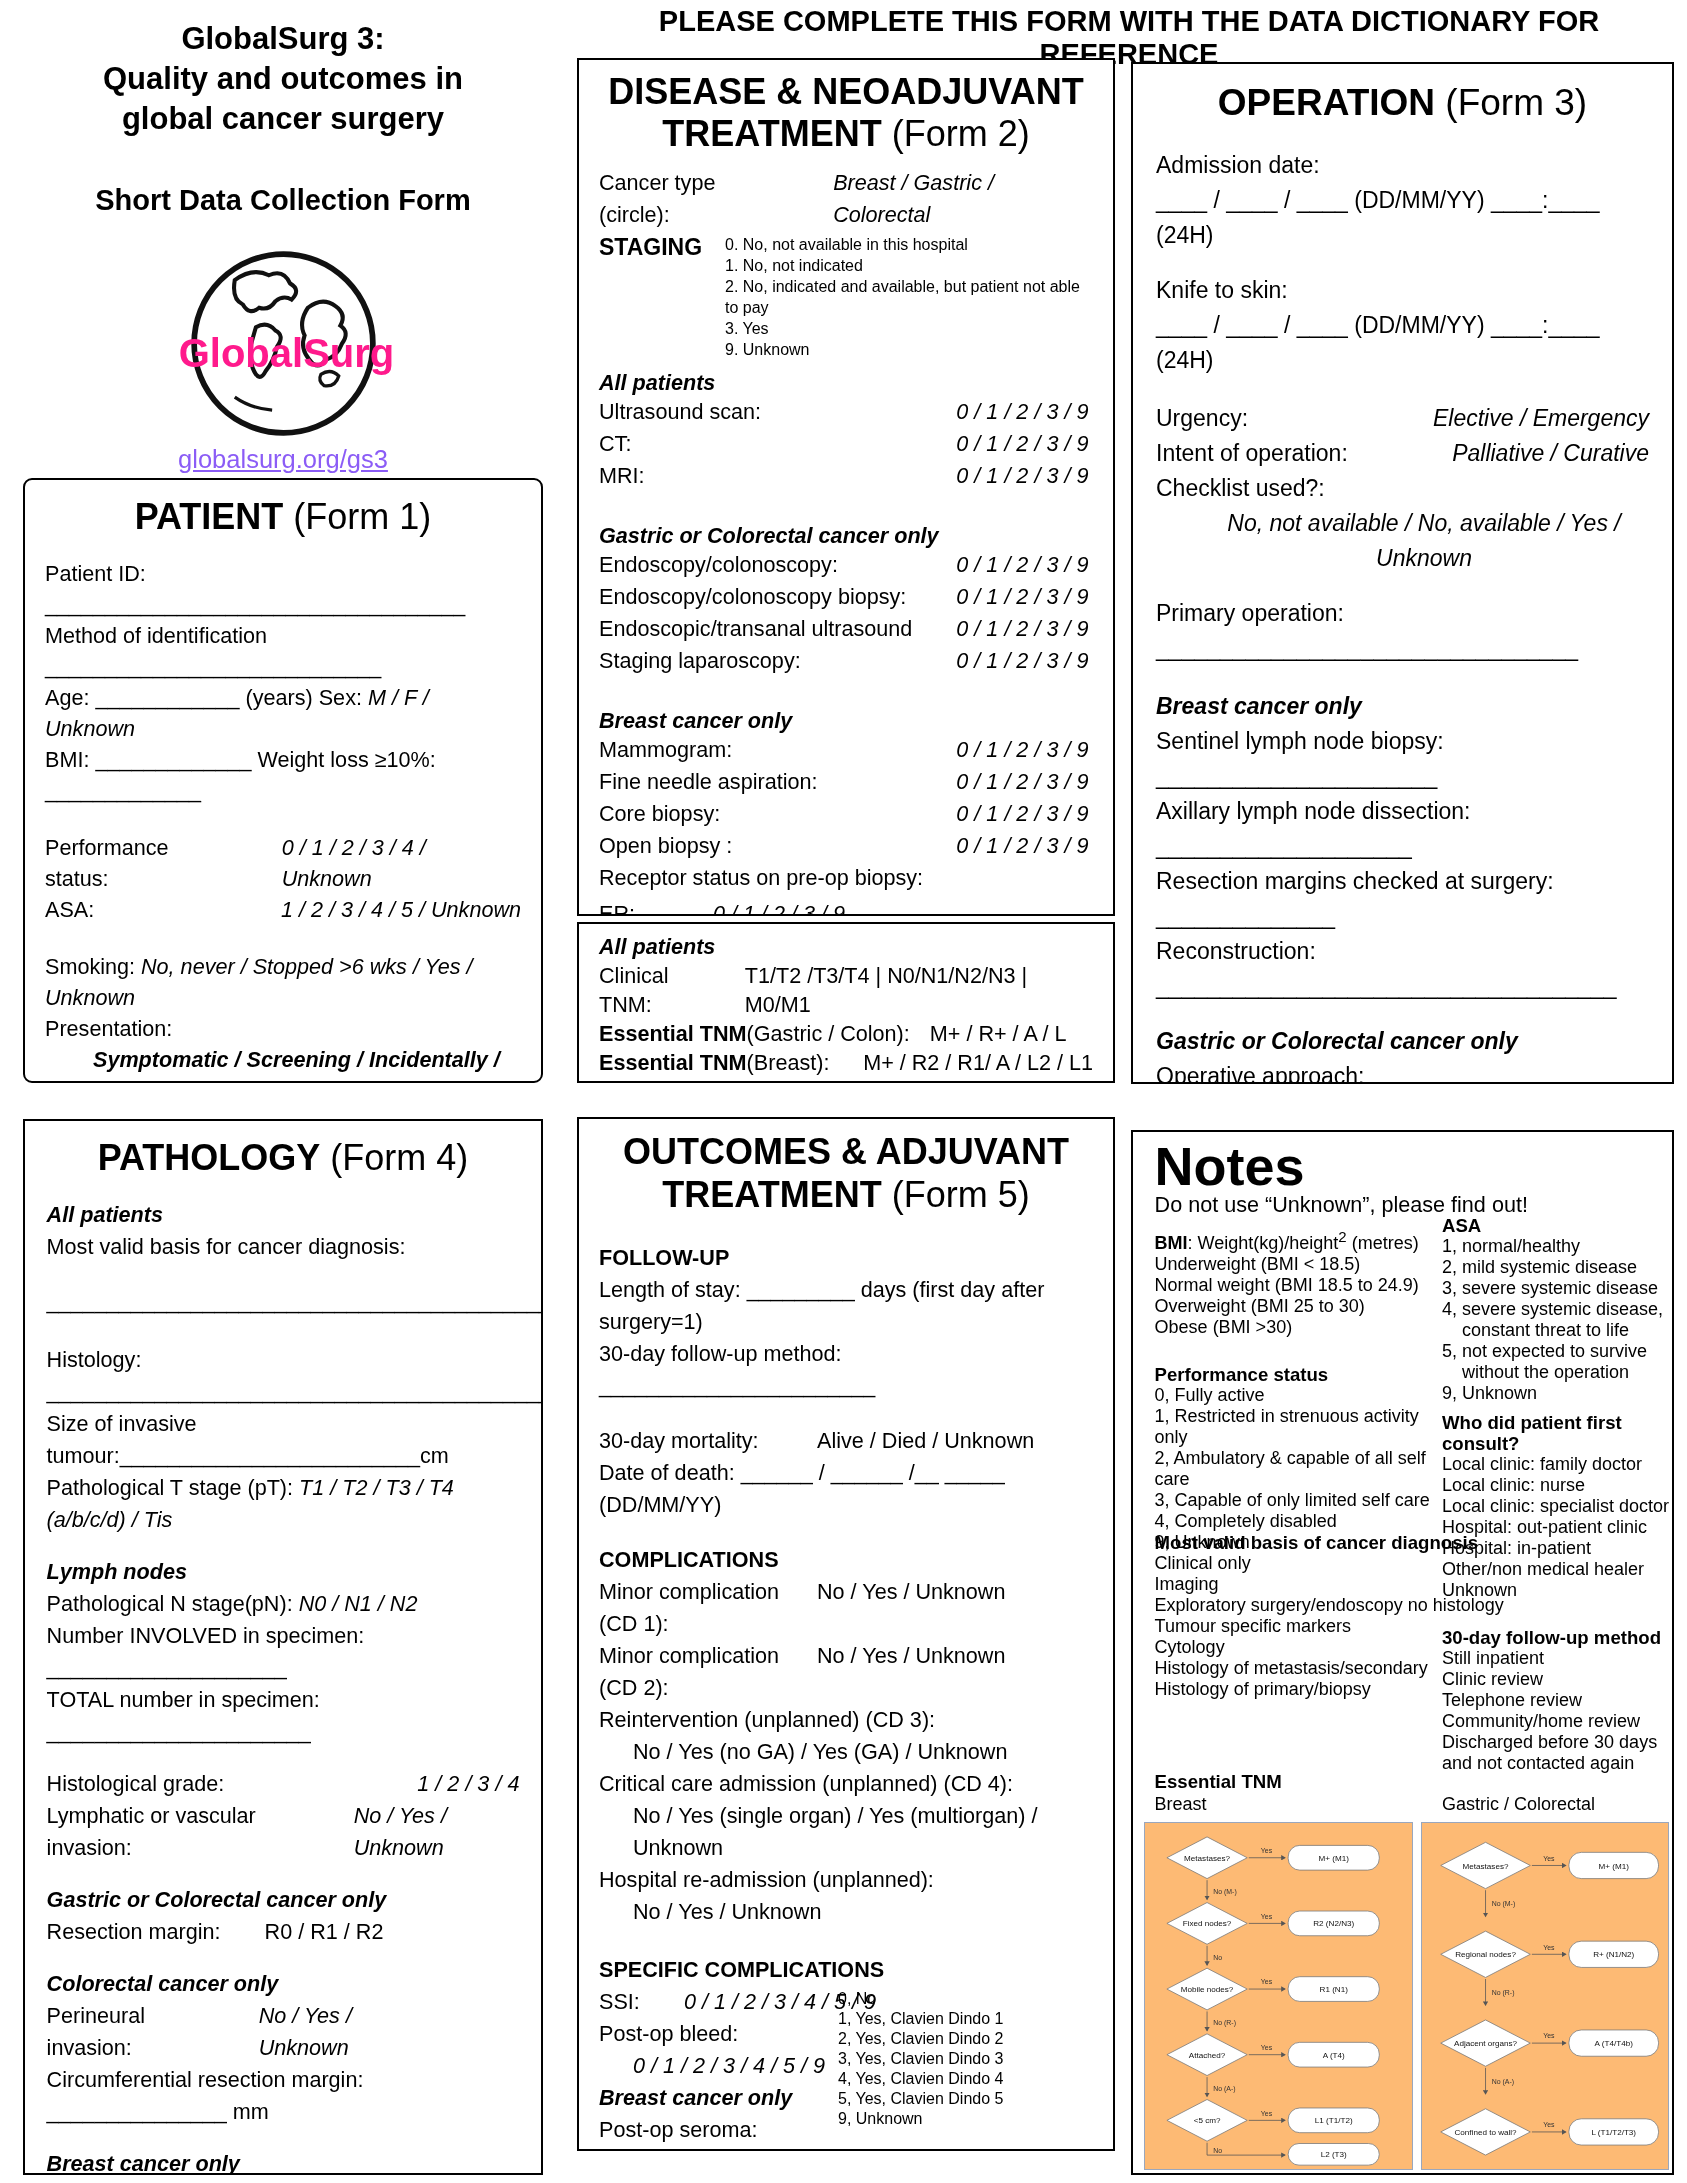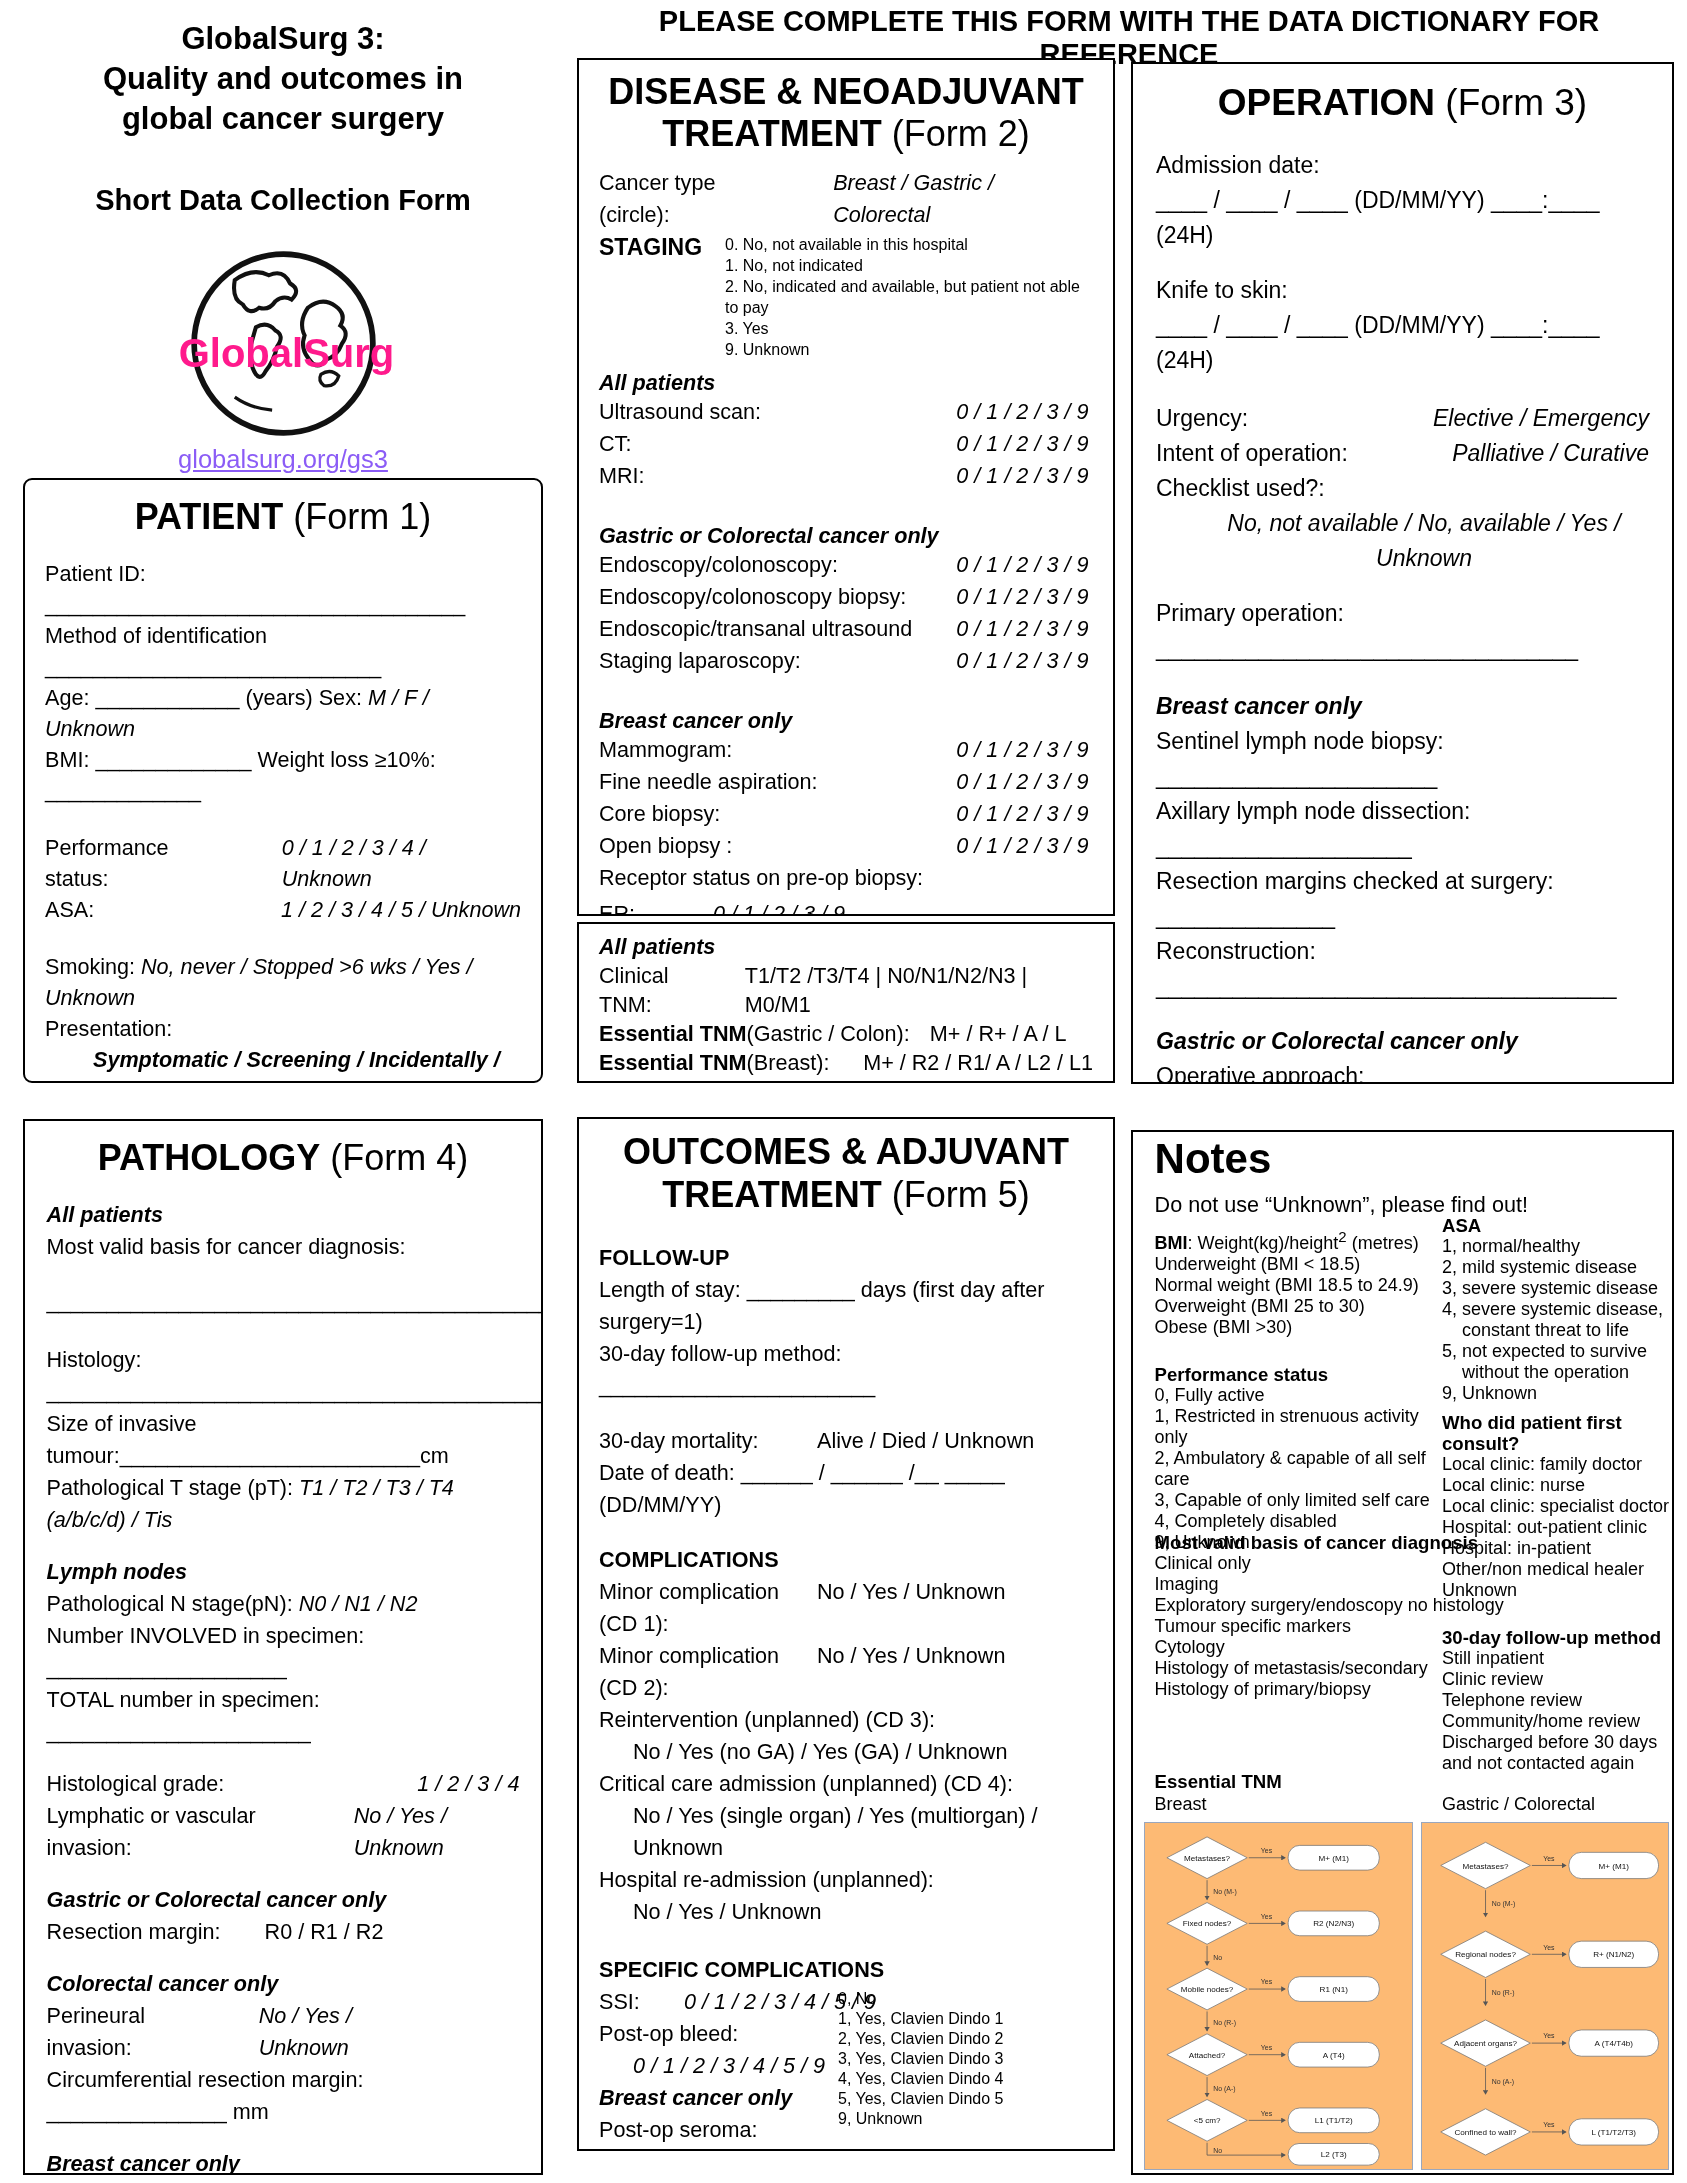--- a/index.html
+++ b/index.html
@@ -70,21 +70,21 @@
   #form5 .sub-ind{margin-left:34px;}
   .ssi-wrap{position:relative;}
   .ssi-legend{position:absolute;right:0;top:3.1px;width:255px;font-size:16px;line-height:20px;}
   .lblrow{display:flex;line-height:32px;}
   .lblrow .w250{width:218px;}
   .lblrow .w110{width:85px;}
 
   
   #notes{left:1131px;top:1130px;width:543px;height:1045px;}
   #notes .abs{position:absolute;}
-  #notes-title{left:21.6px;top:3.1px;font-size:42px;font-weight:bold;}
+  #notes-title{left:21.6px;top:3.1px;font-size:54px;font-weight:bold;}
   #notes-intro{left:21.6px;top:60px;font-size:21.6px;}
   .nhead{font-weight:bold;font-size:18.6px;line-height:21px;}
   .nlist{font-size:18px;line-height:21px;white-space:pre-wrap;}
   .chart-panel{position:absolute;background:#fdba74;border:0.8px solid #9aa7bd;}
   .fc-text{font-size:10.5px;fill:#111;}
   .fc-edge{font-size:9px;fill:#333;}
 </style>
 </head>
 <body>
 

